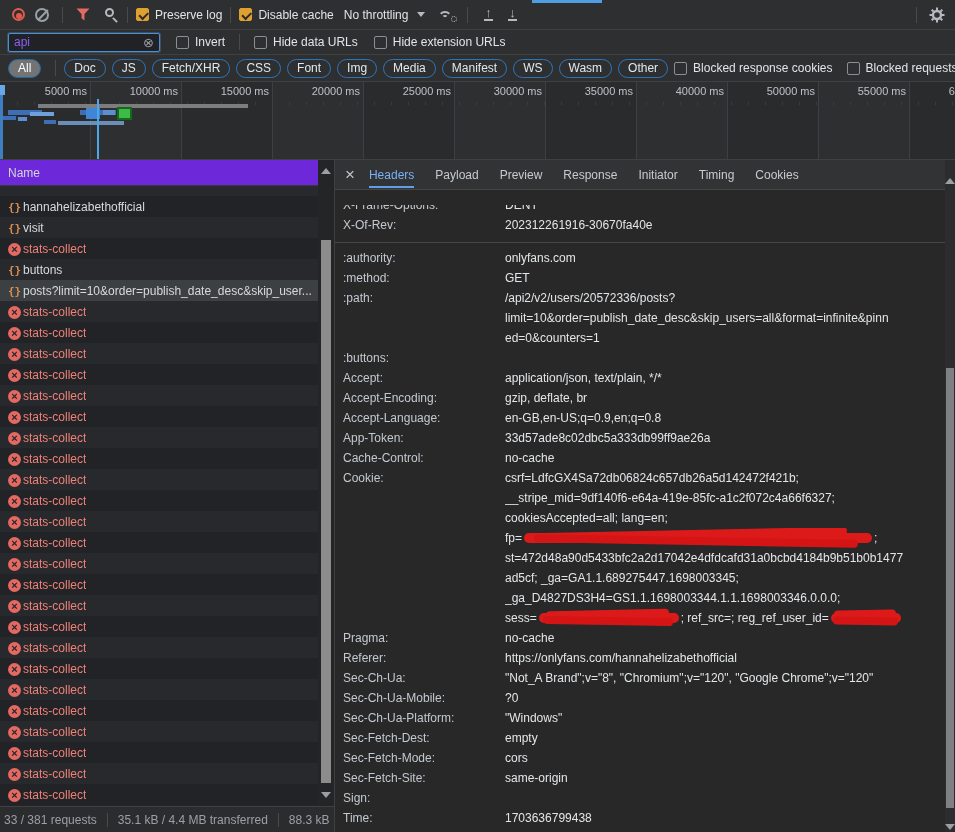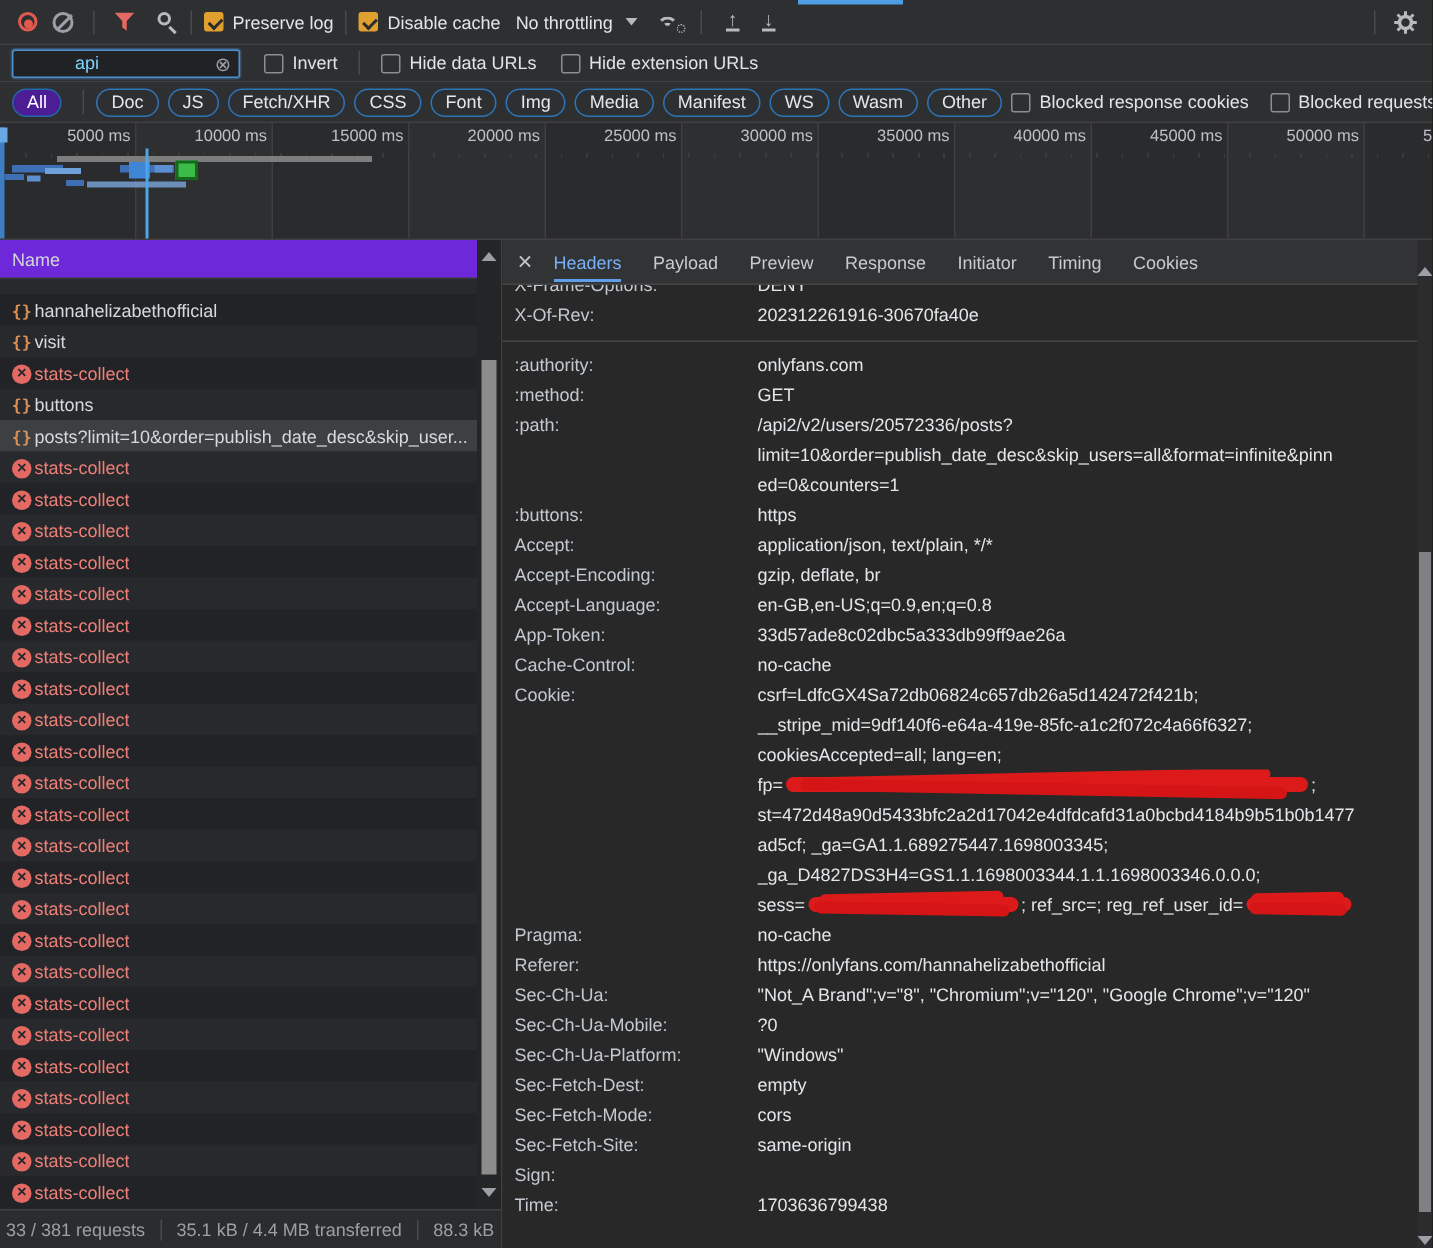--- a/index.html
+++ b/index.html
@@ -25,27 +25,27 @@
   .wifi .a1{position:absolute;left:1px;top:3px;width:14px;height:14px;border:2px solid #b6babf;border-radius:50%;border-bottom-color:transparent;border-left-color:transparent;border-right-color:transparent;transform:rotate(0deg);}
   .wifi .a2{position:absolute;left:5px;top:7px;width:6px;height:6px;border:2px solid #b6babf;border-radius:50%;border-bottom-color:transparent;border-left-color:transparent;border-right-color:transparent;}
   .wifi .gd{position:absolute;right:0;bottom:0;width:6px;height:6px;border:1.5px dotted #b6babf;border-radius:50%;}
   .arrow-io{color:#b6babf;font-size:13px;font-weight:bold;line-height:10px;border-bottom:2px solid #b6babf;padding:0 1px 1px 1px;}
   .top-strip{position:absolute;left:532px;top:0;width:70px;height:3px;background:#4f9ee3;}
   .tb-right{margin-left:auto;display:inline-flex;align-items:center;}
   .gear-svg{stroke:#b6babf;}
   
   .tb2{position:absolute;left:0;top:30px;width:955px;height:25px;background:#2e2f31;border-bottom:1px solid #404040;display:flex;align-items:center;padding:0 8px;}
   .filter-input{width:152px;height:19px;border:1px solid #4e8fd0;box-shadow:0 0 0 1px rgba(78,143,208,.35);border-radius:2px;background:#202226;display:inline-flex;align-items:center;padding:0 5px;cursor:text;flex:none;}
-  .filter-input .q{color:#7dd3fc;margin-left:36px;}
+  .filter-input .q{color:#8b5cf6;}
   .filter-input .clr{margin-left:auto;color:#9aa0a6;font-size:13px;line-height:13px;cursor:pointer;}
   .tb2 .cb{margin-left:16px;}
   
   .pillsrow{position:absolute;left:0;top:55px;width:955px;height:27px;background:#2e2f31;border-bottom:1px solid #404040;display:flex;align-items:center;padding:0 8px;}
   .pill{border:1px solid #2e74b8;border-radius:10px;height:19px;line-height:17px;padding:0 9px;color:#e4e7ea;margin-right:6px;cursor:pointer;flex:none;white-space:nowrap;}
-  .pill.active{background:#4c1d95;border-color:#2069a8;color:#ffffff;}
+  .pill.active{background:#737373;border-color:#2069a8;color:#ffffff;}
   .pill-cbs{margin-left:auto;display:flex;align-items:center;gap:14px;}
   
   .overview{position:absolute;left:0;top:82px;width:955px;height:78px;background:#2a2b2d;border-bottom:1px solid #404040;overflow:hidden;cursor:col-resize;}
   .tl-cells{position:absolute;left:0;top:0;height:78px;display:flex;}
   .tl-cell{width:91px;height:78px;border-right:1px solid #3e3f42;flex:none;text-align:right;padding:3px 3px 0 0;color:#bdc1c6;font-size:11px;}
   .tl-cell:nth-child(even){background:rgba(255,255,255,.018);}
   .ticks{position:absolute;left:0;top:20px;width:955px;height:3px;background:repeating-linear-gradient(to right,#44464a 0 1px,transparent 1px 17px);opacity:.6;}
   .wf{position:absolute;}
   
   .main{position:absolute;left:0;top:160px;width:955px;height:672px;}
@@ -75,21 +75,21 @@
   
   .right{position:absolute;left:335px;top:0;width:620px;height:672px;background:#282828;}
   .tabs{position:absolute;left:0;top:0;width:620px;height:30px;background:#323335;border-bottom:1px solid #454545;display:flex;align-items:center;padding:0 10px;z-index:3;}
   .tabs .x{color:#c1c5c9;font-size:17px;line-height:17px;margin-right:14px;cursor:pointer;}
   .tab{padding:7px 0 6px 0;margin-right:21px;color:#c7cbcf;cursor:pointer;font-size:12px;}
   .tab.active{color:#7ab0f5;box-shadow:inset 0 -2px 0 #5f9ee8;}
   .content{position:absolute;left:0;top:30px;width:610px;height:642px;overflow:hidden;}
   .hline{display:flex;min-height:20px;line-height:20px;}
   .hname{width:170px;flex:none;padding-left:8px;color:#c3c9d0;white-space:nowrap;}
   .hval{flex:1;color:#e3e6e9;white-space:nowrap;overflow:hidden;position:relative;}
-  .clipped{height:10px;overflow:hidden;}
+  .clipped{height:10px;overflow:hidden;margin-top:15px;}
   .clipped .hline{transform:translateY(-10px);}
   .divider{height:8px;border-bottom:1px solid #474747;}
   .sec{height:25px;line-height:25px;border-bottom:1px solid #474747;color:#e6e9ec;padding-left:8px;}
   .sec .tri{color:#9aa0a6;font-size:8px;margin-right:6px;vertical-align:1px;}
   .hdrs{padding-top:5px;}
   .redact{display:inline-block;height:10px;border-radius:6px;background:#dd1a1a;position:relative;vertical-align:-1px;margin:0 2px;}
   .redact:before{content:'';position:absolute;left:5%;right:7%;top:-3px;height:8px;border-radius:5px;background:#dd1a1a;transform:rotate(-1.2deg);}
   .redact:after{content:'';position:absolute;left:3%;right:4%;top:4px;height:8px;border-radius:5px;background:#d51515;transform:rotate(1deg);}
   
   .rsb{position:absolute;left:610px;top:0;width:10px;height:672px;background:#2c2c2e;z-index:4;}
@@ -216,21 +216,20 @@
   <div class="overview">
     <div class="tl-cells" id="tlcells">
         <div class="tl-cell">5000 ms</div>
         <div class="tl-cell">10000 ms</div>
         <div class="tl-cell">15000 ms</div>
         <div class="tl-cell">20000 ms</div>
         <div class="tl-cell">25000 ms</div>
         <div class="tl-cell">30000 ms</div>
         <div class="tl-cell">35000 ms</div>
         <div class="tl-cell">40000 ms</div>
-        <div class="tl-cell">45000 ms</div>
         <div class="tl-cell">50000 ms</div>
         <div class="tl-cell">55000 ms</div>
         <div class="tl-cell">60000 ms</div>
         <div class="tl-cell">65000 ms</div>
         <div class="tl-cell">70000 ms</div>
       </div>
     <div class="ticks"></div>
     <div class="wf" style="left:0;top:3px;width:3px;height:75px;background:#3e7fc1;"></div>
     <div class="wf" style="left:0;top:3px;width:5px;height:10px;background:#69a7e6;"></div>
     <div class="wf" style="left:38px;top:22px;width:210px;height:4px;background:#7d7d7d;"></div>
@@ -430,21 +429,20 @@
             <div class="hline">
               <span class="hname"></span>
               <span class="hval"><span>limit=10&amp;order=publish_date_desc&amp;skip_users=all&amp;format=infinite&amp;pinn</span></span>
             </div>
             <div class="hline">
               <span class="hname"></span>
               <span class="hval"><span>ed=0&amp;counters=1</span></span>
             </div>
             <div class="hline">
               <span class="hname">:buttons:</span>
-              <span class="hval"><span>https</span></span>
             </div>
             <div class="hline">
               <span class="hname">Accept:</span>
               <span class="hval"><span>application/json, text/plain, */*</span></span>
             </div>
             <div class="hline">
               <span class="hname">Accept-Encoding:</span>
               <span class="hval"><span>gzip, deflate, br</span></span>
             </div>
             <div class="hline">

